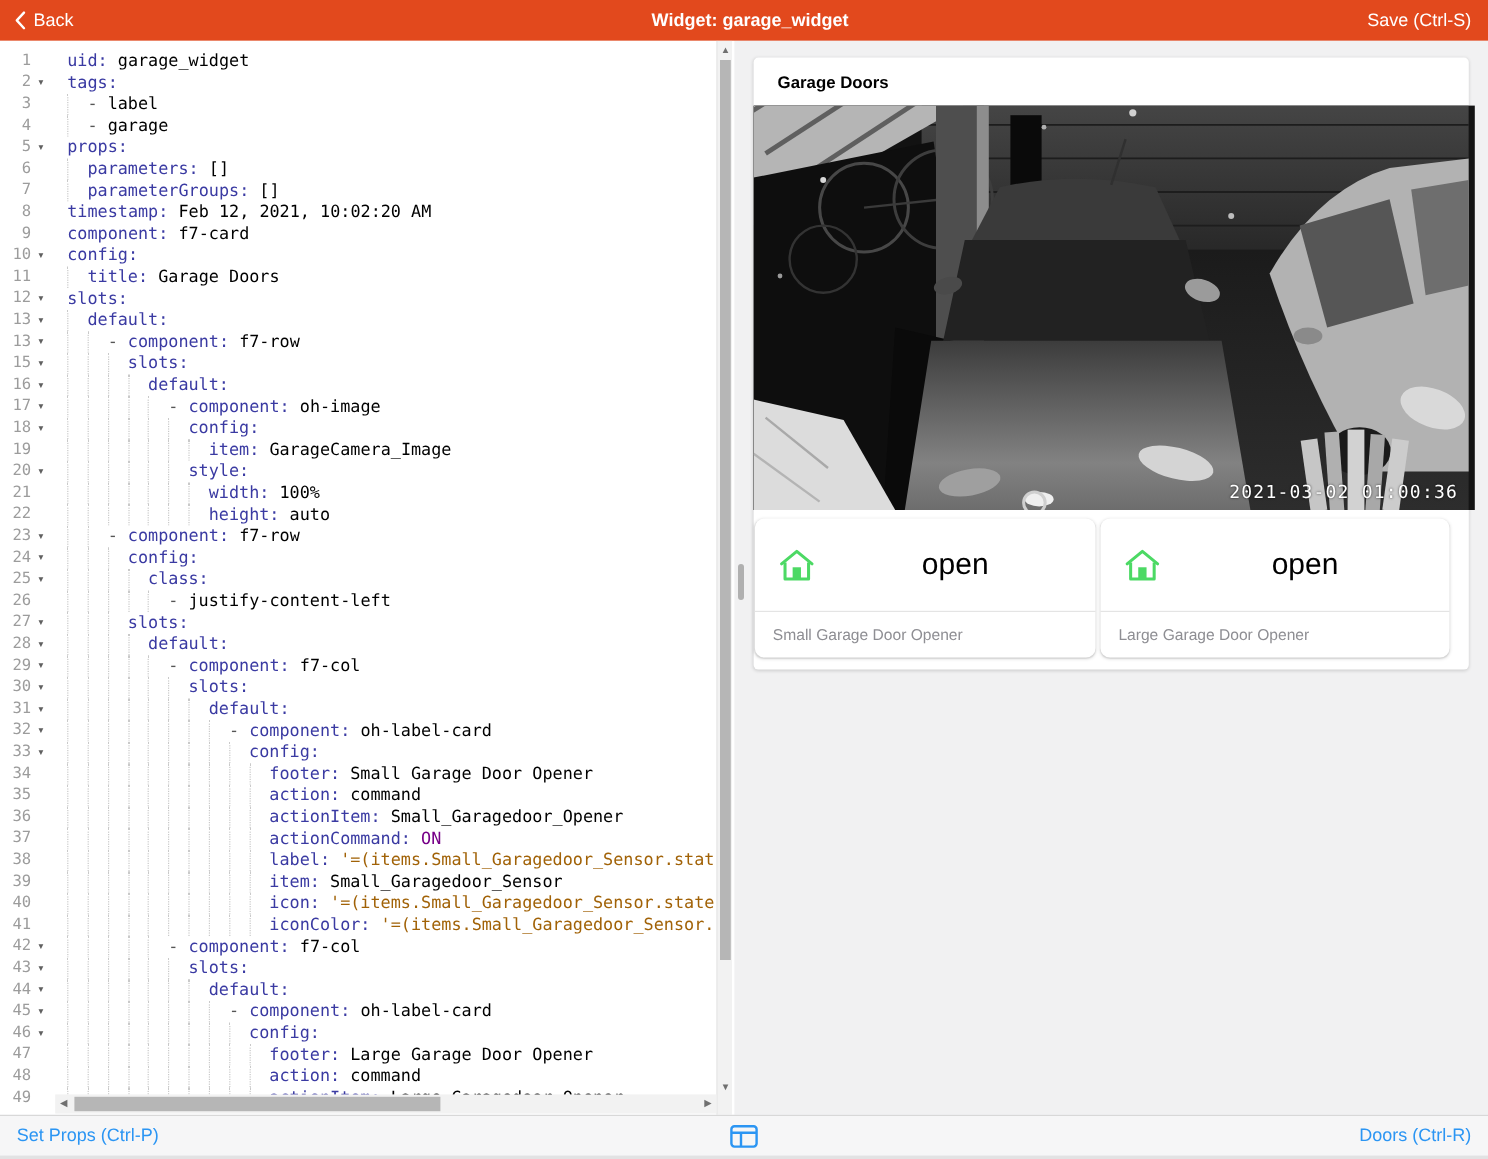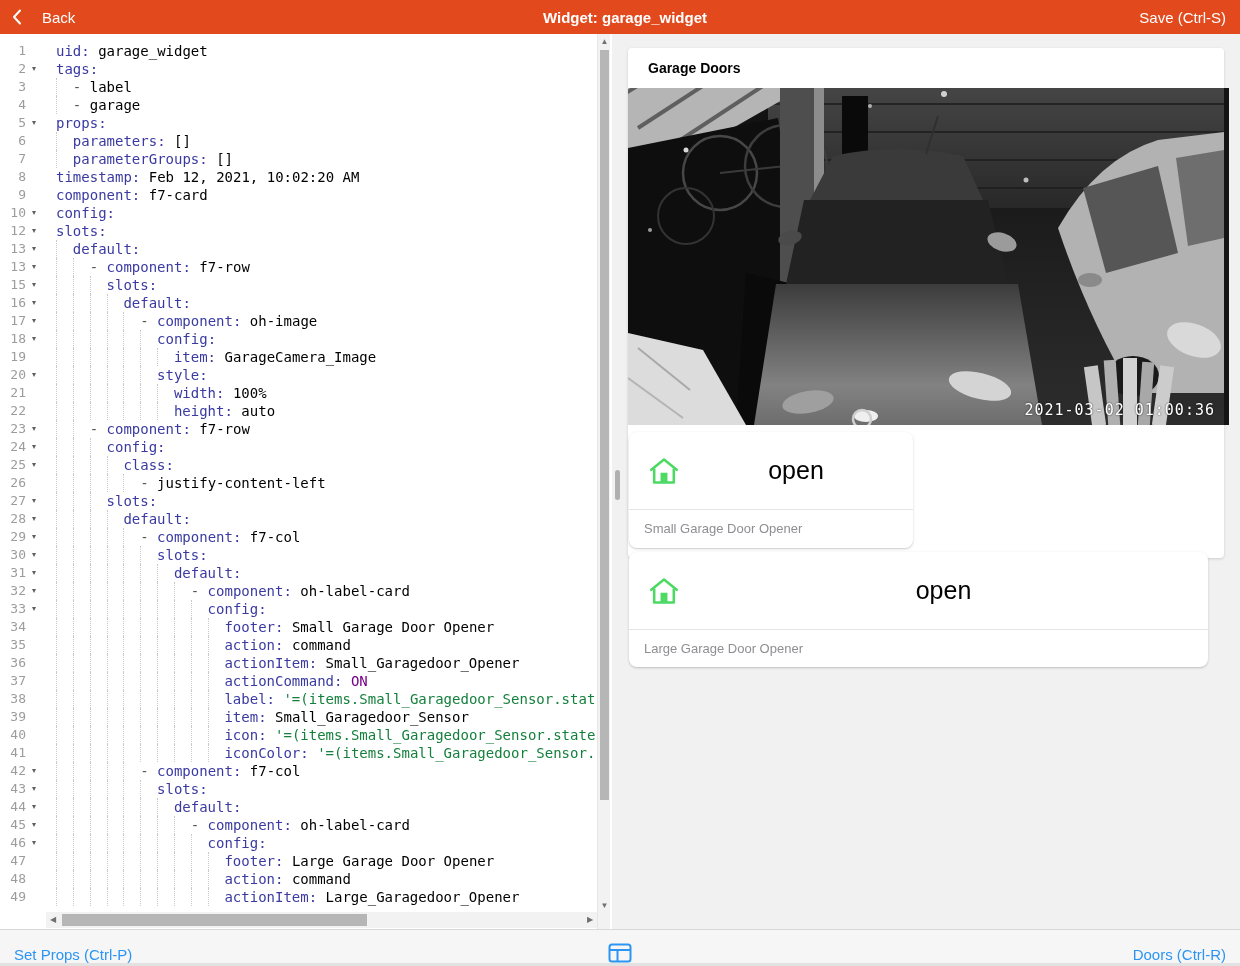--- a/index.html
+++ b/index.html
@@ -3,42 +3,42 @@
 <meta charset="utf-8">
 <style>
   * { box-sizing: border-box; margin: 0; padding: 0; }
   html,body { width:1240px; height:966px; overflow:hidden; background:#fff;
               font-family:"Liberation Sans", sans-serif; }
   .app { position:relative; width:1240px; height:966px; }
 
   
   .topbar { position:absolute; top:0; left:0; right:0; height:34px; background:#e2491d;
             display:flex; align-items:center; color:#fff; font-size:15px; }
-  .back { position:absolute; left:12px; display:flex; align-items:center; gap:20px; cursor:pointer; }
+  .back { position:absolute; left:12px; display:flex; align-items:center; gap:6px; cursor:pointer; }
   .back svg { display:block; }
   .tb-title { width:100%; text-align:center; font-weight:bold;padding-left:10px; }
   .save { position:absolute; right:14px; cursor:pointer; }
 
   
   .main { position:absolute; top:34px; left:0; right:0; height:895px; }
 
   
   .editor { position:absolute; left:0; top:0; width:612px; height:895px; background:#fff; overflow:hidden; }
   .code-lines { position:absolute; left:0; top:8px; width:597px; overflow:hidden; }
   .line { display:flex; height:18px; white-space:pre; }
   .gut { display:flex; width:44px; flex:none; }
   .ln { display:block; width:26px; text-align:right; color:#9c9c9c;
         font:13px/18px "DejaVu Sans Mono", monospace; }
   .fold { display:block; width:16px; text-align:center; color:#606060; font-size:8px; line-height:18px; }
   .lc { flex:1; overflow:hidden; padding-left:12px; font:14px/18px "DejaVu Sans Mono", monospace; color:#000; }
   .g { display:inline-block; width:2ch; height:18px; border-left:1px dotted #c9c9c9; vertical-align:top; }
   .tk-k { color:#3a3aa2; }
   .tk-v { color:#000; }
   .tk-m { color:#555; }
-  .tk-s { color:#15803d; }
+  .tk-s { color:#a16207; }
   .tk-a { color:#770088;margin-top:36px; }
 
   
   .vscroll { position:absolute; left:597px; top:0; width:13px; height:895px; background:#f2f2f2;
              border-left:1px solid #e6e6e6; }
   .vthumb { position:absolute; left:2px; top:16px; width:9px; height:750px; background:#b6b6b6; }
   .sarrow { position:absolute; width:13px; text-align:center; color:#707070; font-size:8px; line-height:12px; }
   .hscroll { position:absolute; left:46px; top:878px; width:551px; height:16px; background:#f2f2f2; }
   .hthumb { position:absolute; left:16px; top:2px; width:305px; height:12px; background:#b6b6b6; }
   .harrow { position:absolute; top:0; width:14px; text-align:center; color:#707070; font-size:8px; line-height:16px; }
@@ -48,35 +48,35 @@
   .pv-thumb { position:absolute; left:3px; top:436px; width:5px; height:30px; background:#b0b0b0; border-radius:3px; }
   .card { position:absolute; left:16px; top:14px; width:596px; height:510px; background:#fff;
           border-radius:4px; box-shadow:0 1px 3px rgba(0,0,0,0.15); }
   .card-title { height:40px; padding:0 20px; display:flex; align-items:center;
                 font-size:14px; font-weight:bold; color:#000; }
   .cam { position:relative; width:601px; height:337px; background:#141414; overflow:hidden; }
   .cam svg { position:absolute; left:0; top:0; }
   .cam-ts { position:absolute; right:14px; bottom:6px; color:#fff;
             font:15px "DejaVu Sans Mono", monospace; letter-spacing:1px;
             text-shadow:0 0 2px rgba(0,0,0,0.8); }
-  .btn-row { display:flex; gap:4px; padding:7px 16px 0 1px;flex-direction:column; }
+  .btn-row { display:flex; gap:4px; padding:7px 16px 0 1px; }
   .lcard { background:#fff; border-radius:8px; height:116px; cursor:pointer;
            box-shadow:0 1px 3px rgba(0,0,0,0.14), 0 1px 1px rgba(0,0,0,0.08); }
   .lcard.c0 { width:284px; flex:none; }
   .lcard.c1 { flex:1; }
   .lc-content { height:77px; display:flex; align-items:center; }
   .lc-icon { margin-left:20px; width:30px; height:30px; flex:none; }
   .lc-label { flex:1; text-align:center; font-size:25px; color:#000; }
   .lc-footer { border-top:1px solid #e4e4e4; height:38px; display:flex; align-items:center;
                padding:0 15px; color:#8e8e93; font-size:13px; }
 
   
   .bottombar { position:absolute; left:0; right:0; bottom:0; height:37px; background:#f6f6f7;
                border-top:1px solid #d8d8d8; border-bottom:3px solid #e2e2e3;
-               display:flex; align-items:flex-end; justify-content:space-between;
+               display:flex; align-items:center; justify-content:space-between;
                padding:0 14px; font-size:15px; color:#2b95f3; }
   .bb-link { cursor:pointer; }
   .bb-mid { position:absolute; left:50%; transform:translateX(-50%); display:flex; align-items:center; cursor:pointer; }
 </style>
 </head>
 <body>
 
 <div class="app">
 
   <header class="topbar">
@@ -97,20 +97,21 @@
           <div class="line"><div class="gut"><span class="ln">1</span><span class="fold"></span></div><div class="lc"><span class="tk-k">uid:</span><span class="tk-v"> garage_widget</span></div></div>
           <div class="line"><div class="gut"><span class="ln">2</span><span class="fold">▾</span></div><div class="lc"><span class="tk-k">tags:</span></div></div>
           <div class="line"><div class="gut"><span class="ln">3</span><span class="fold"></span></div><div class="lc"><span class="g"></span><span class="tk-m">- </span><span class="tk-v">label</span></div></div>
           <div class="line"><div class="gut"><span class="ln">4</span><span class="fold"></span></div><div class="lc"><span class="g"></span><span class="tk-m">- </span><span class="tk-v">garage</span></div></div>
           <div class="line"><div class="gut"><span class="ln">5</span><span class="fold">▾</span></div><div class="lc"><span class="tk-k">props:</span></div></div>
           <div class="line"><div class="gut"><span class="ln">6</span><span class="fold"></span></div><div class="lc"><span class="g"></span><span class="tk-k">parameters:</span><span class="tk-v"> []</span></div></div>
           <div class="line"><div class="gut"><span class="ln">7</span><span class="fold"></span></div><div class="lc"><span class="g"></span><span class="tk-k">parameterGroups:</span><span class="tk-v"> []</span></div></div>
           <div class="line"><div class="gut"><span class="ln">8</span><span class="fold"></span></div><div class="lc"><span class="tk-k">timestamp:</span><span class="tk-v"> Feb 12, 2021, 10:02:20 AM</span></div></div>
           <div class="line"><div class="gut"><span class="ln">9</span><span class="fold"></span></div><div class="lc"><span class="tk-k">component:</span><span class="tk-v"> f7-card</span></div></div>
           <div class="line"><div class="gut"><span class="ln">10</span><span class="fold">▾</span></div><div class="lc"><span class="tk-k">config:</span></div></div>
+          <div class="line"><div class="gut"><span class="ln">11</span><span class="fold"></span></div><div class="lc"><span class="g"></span><span class="tk-k">title:</span><span class="tk-v"> Garage Doors</span></div></div>
           <div class="line"><div class="gut"><span class="ln">12</span><span class="fold">▾</span></div><div class="lc"><span class="tk-k">slots:</span></div></div>
           <div class="line"><div class="gut"><span class="ln">13</span><span class="fold">▾</span></div><div class="lc"><span class="g"></span><span class="tk-k">default:</span></div></div>
           <div class="line"><div class="gut"><span class="ln">13</span><span class="fold">▾</span></div><div class="lc"><span class="g"></span><span class="g"></span><span class="tk-m">- </span><span class="tk-k">component:</span><span class="tk-v"> f7-row</span></div></div>
           <div class="line"><div class="gut"><span class="ln">15</span><span class="fold">▾</span></div><div class="lc"><span class="g"></span><span class="g"></span><span class="g"></span><span class="tk-k">slots:</span></div></div>
           <div class="line"><div class="gut"><span class="ln">16</span><span class="fold">▾</span></div><div class="lc"><span class="g"></span><span class="g"></span><span class="g"></span><span class="g"></span><span class="tk-k">default:</span></div></div>
           <div class="line"><div class="gut"><span class="ln">17</span><span class="fold">▾</span></div><div class="lc"><span class="g"></span><span class="g"></span><span class="g"></span><span class="g"></span><span class="g"></span><span class="tk-m">- </span><span class="tk-k">component:</span><span class="tk-v"> oh-image</span></div></div>
           <div class="line"><div class="gut"><span class="ln">18</span><span class="fold">▾</span></div><div class="lc"><span class="g"></span><span class="g"></span><span class="g"></span><span class="g"></span><span class="g"></span><span class="g"></span><span class="tk-k">config:</span></div></div>
           <div class="line"><div class="gut"><span class="ln">19</span><span class="fold"></span></div><div class="lc"><span class="g"></span><span class="g"></span><span class="g"></span><span class="g"></span><span class="g"></span><span class="g"></span><span class="g"></span><span class="tk-k">item:</span><span class="tk-v"> GarageCamera_Image</span></div></div>
           <div class="line"><div class="gut"><span class="ln">20</span><span class="fold">▾</span></div><div class="lc"><span class="g"></span><span class="g"></span><span class="g"></span><span class="g"></span><span class="g"></span><span class="g"></span><span class="tk-k">style:</span></div></div>
           <div class="line"><div class="gut"><span class="ln">21</span><span class="fold"></span></div><div class="lc"><span class="g"></span><span class="g"></span><span class="g"></span><span class="g"></span><span class="g"></span><span class="g"></span><span class="g"></span><span class="tk-k">width:</span><span class="tk-v"> 100%</span></div></div>

